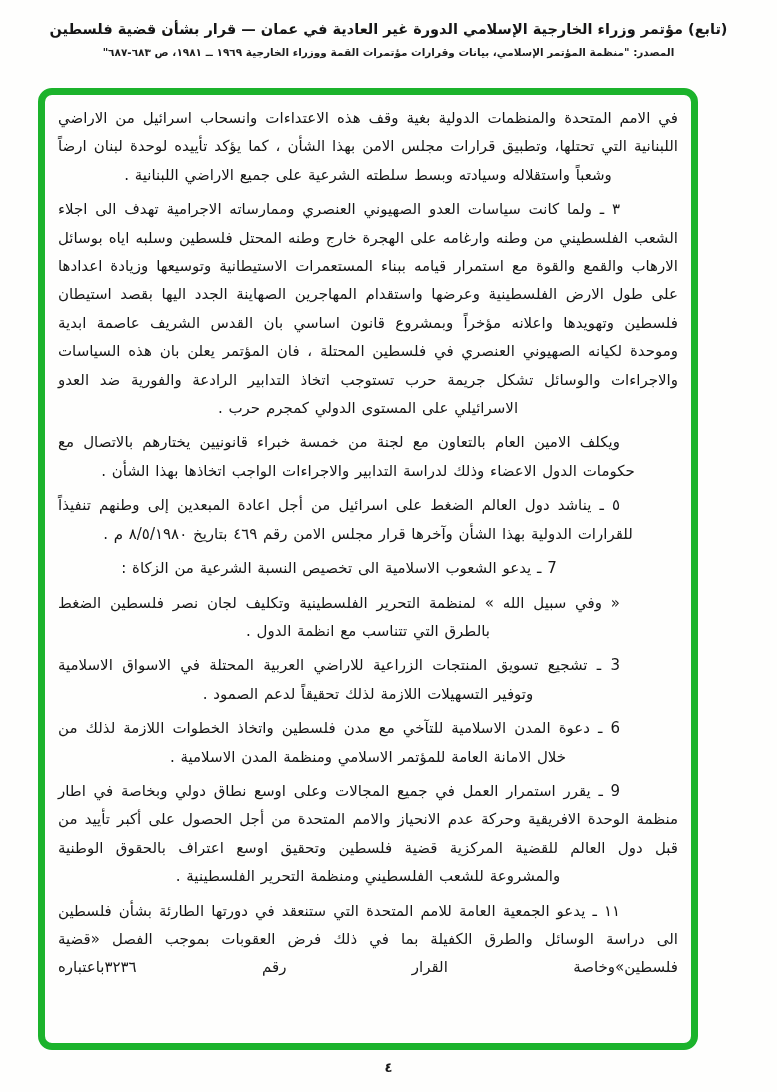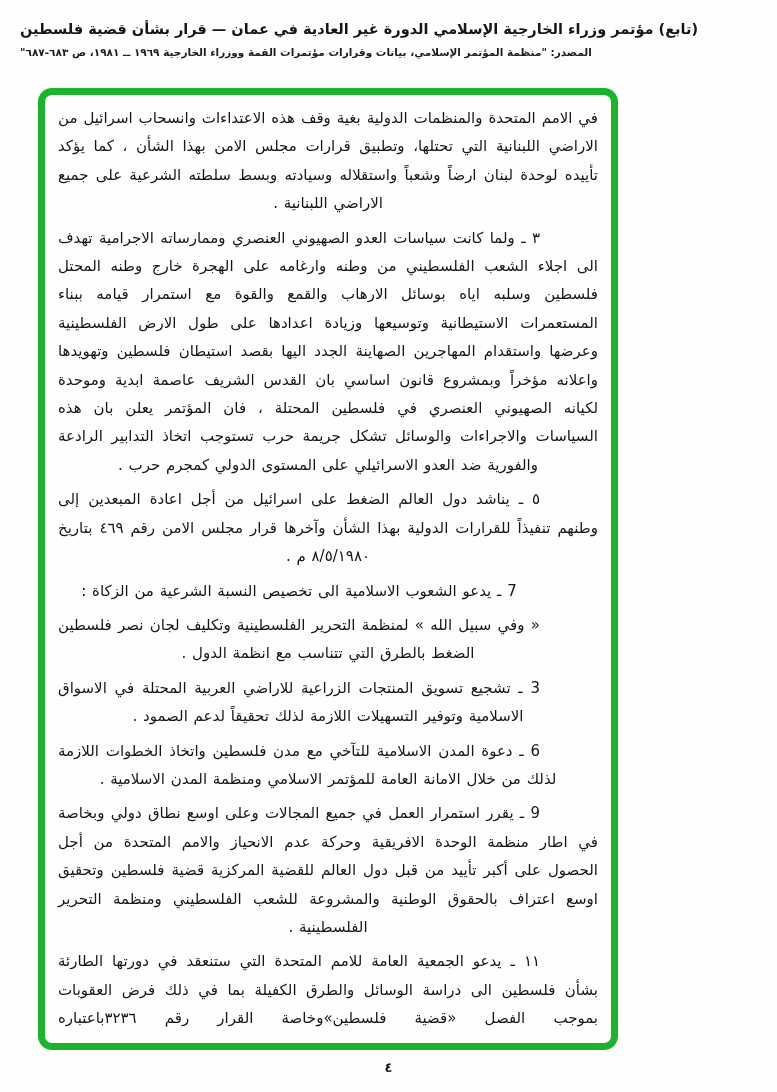--- a/index.html
+++ b/index.html
@@ -7,40 +7,40 @@
     position:relative;
     width:777px;height:1092px;
     background:#fefefd;
     font-family:"DejaVu Sans",sans-serif;
     color:#161616;
     margin:0 auto;
     overflow:hidden;
   }
   .page-header{
     direction:rtl;
-    text-align:left;
+    text-align:center;
     padding-top:19px;
   }
   .doc-title{
     margin:0 20px 7px;
     font-size:14.5px;
     line-height:20px;
     font-weight:bold;
     letter-spacing:0;
   }
   .source-line{
     margin:0 20px;
     font-size:10.5px;
     font-weight:bold;
     color:#1d1d1d;
   }
   .green-box{
     position:absolute;
     left:38px;top:88px;
-    width:580px;height:962px;
+    width:660px;height:962px;
     box-sizing:border-box;
     border-style:solid;
     border-width:7px;
     border-radius:14px;
     padding:9px 13px 4px 13px;
     direction:rtl;
     overflow:hidden;
     background:transparent;
   }
   .para{
@@ -71,20 +71,21 @@
 <div class="page">
 
   <header class="page-header">
     <h1 class="doc-title">(تابع) مؤتمر وزراء الخارجية الإسلامي الدورة غير العادية في عمان — قرار بشأن قضية فلسطين</h1>
     <p class="source-line">المصدر: "منظمة المؤتمر الإسلامي، بيانات وقرارات مؤتمرات القمة ووزراء الخارجية ١٩٦٩ ــ ١٩٨١، ص ٦٨٣-٦٨٧"</p>
   </header>
 
   <main class="green-box" style="border-color: rgb(28, 179, 44);">
     <p class="para noindent">في الامم المتحدة والمنظمات الدولية بغية وقف هذه الاعتداءات وانسحاب اسرائيل من الاراضي اللبنانية التي تحتلها، وتطبيق قرارات مجلس الامن بهذا الشأن ، كما يؤكد تأييده لوحدة لبنان ارضاً وشعباً واستقلاله وسيادته وبسط سلطته الشرعية على جميع الاراضي اللبنانية .</p>
     <p class="para">٣ ـ ولما كانت سياسات العدو الصهيوني العنصري وممارساته الاجرامية تهدف الى اجلاء الشعب الفلسطيني من وطنه وارغامه على الهجرة خارج وطنه المحتل فلسطين وسلبه اياه بوسائل الارهاب والقمع والقوة مع استمرار قيامه ببناء المستعمرات الاستيطانية وتوسيعها وزيادة اعدادها على طول الارض الفلسطينية وعرضها واستقدام المهاجرين الصهاينة الجدد اليها بقصد استيطان فلسطين وتهويدها واعلانه مؤخراً وبمشروع قانون اساسي بان القدس الشريف عاصمة ابدية وموحدة لكيانه الصهيوني العنصري في فلسطين المحتلة ، فان المؤتمر يعلن بان هذه السياسات والاجراءات والوسائل تشكل جريمة حرب تستوجب اتخاذ التدابير الرادعة والفورية ضد العدو الاسرائيلي على المستوى الدولي كمجرم حرب .</p>
+    <p class="para">ويكلف الامين العام بالتعاون مع لجنة من خمسة خبراء قانونيين يختارهم بالاتصال مع حكومات الدول الاعضاء وذلك لدراسة التدابير والاجراءات الواجب اتخاذها بهذا الشأن .</p>
     <p class="para">٥ ـ يناشد دول العالم الضغط على اسرائيل من أجل اعادة المبعدين إلى وطنهم تنفيذاً للقرارات الدولية بهذا الشأن وآخرها قرار مجلس الامن رقم ٤٦٩ بتاريخ ٨/٥/١٩٨٠ م .</p>
     <p class="para">7 ـ يدعو الشعوب الاسلامية الى تخصيص النسبة الشرعية من الزكاة :</p>
     <p class="para">« وفي سبيل الله » لمنظمة التحرير الفلسطينية وتكليف لجان نصر فلسطين الضغط بالطرق التي تتناسب مع انظمة الدول .</p>
     <p class="para">3 ـ تشجيع تسويق المنتجات الزراعية للاراضي العربية المحتلة في الاسواق الاسلامية وتوفير التسهيلات اللازمة لذلك تحقيقاً لدعم الصمود .</p>
     <p class="para">6 ـ دعوة المدن الاسلامية للتآخي مع مدن فلسطين واتخاذ الخطوات اللازمة لذلك من خلال الامانة العامة للمؤتمر الاسلامي ومنظمة المدن الاسلامية .</p>
     <p class="para">9 ـ يقرر استمرار العمل في جميع المجالات وعلى اوسع نطاق دولي وبخاصة في اطار منظمة الوحدة الافريقية وحركة عدم الانحياز والامم المتحدة من أجل الحصول على أكبر تأييد من قبل دول العالم للقضية المركزية قضية فلسطين وتحقيق اوسع اعتراف بالحقوق الوطنية والمشروعة للشعب الفلسطيني ومنظمة التحرير الفلسطينية .</p>
     <p class="para continues">١١ ـ يدعو الجمعية العامة للامم المتحدة التي ستنعقد في دورتها الطارئة بشأن فلسطين الى دراسة الوسائل والطرق الكفيلة بما في ذلك فرض العقوبات بموجب الفصل «قضية فلسطين»وخاصة القرار رقم ٣٢٣٦باعتباره</p>
   </main>
 
   <footer class="page-footer">

